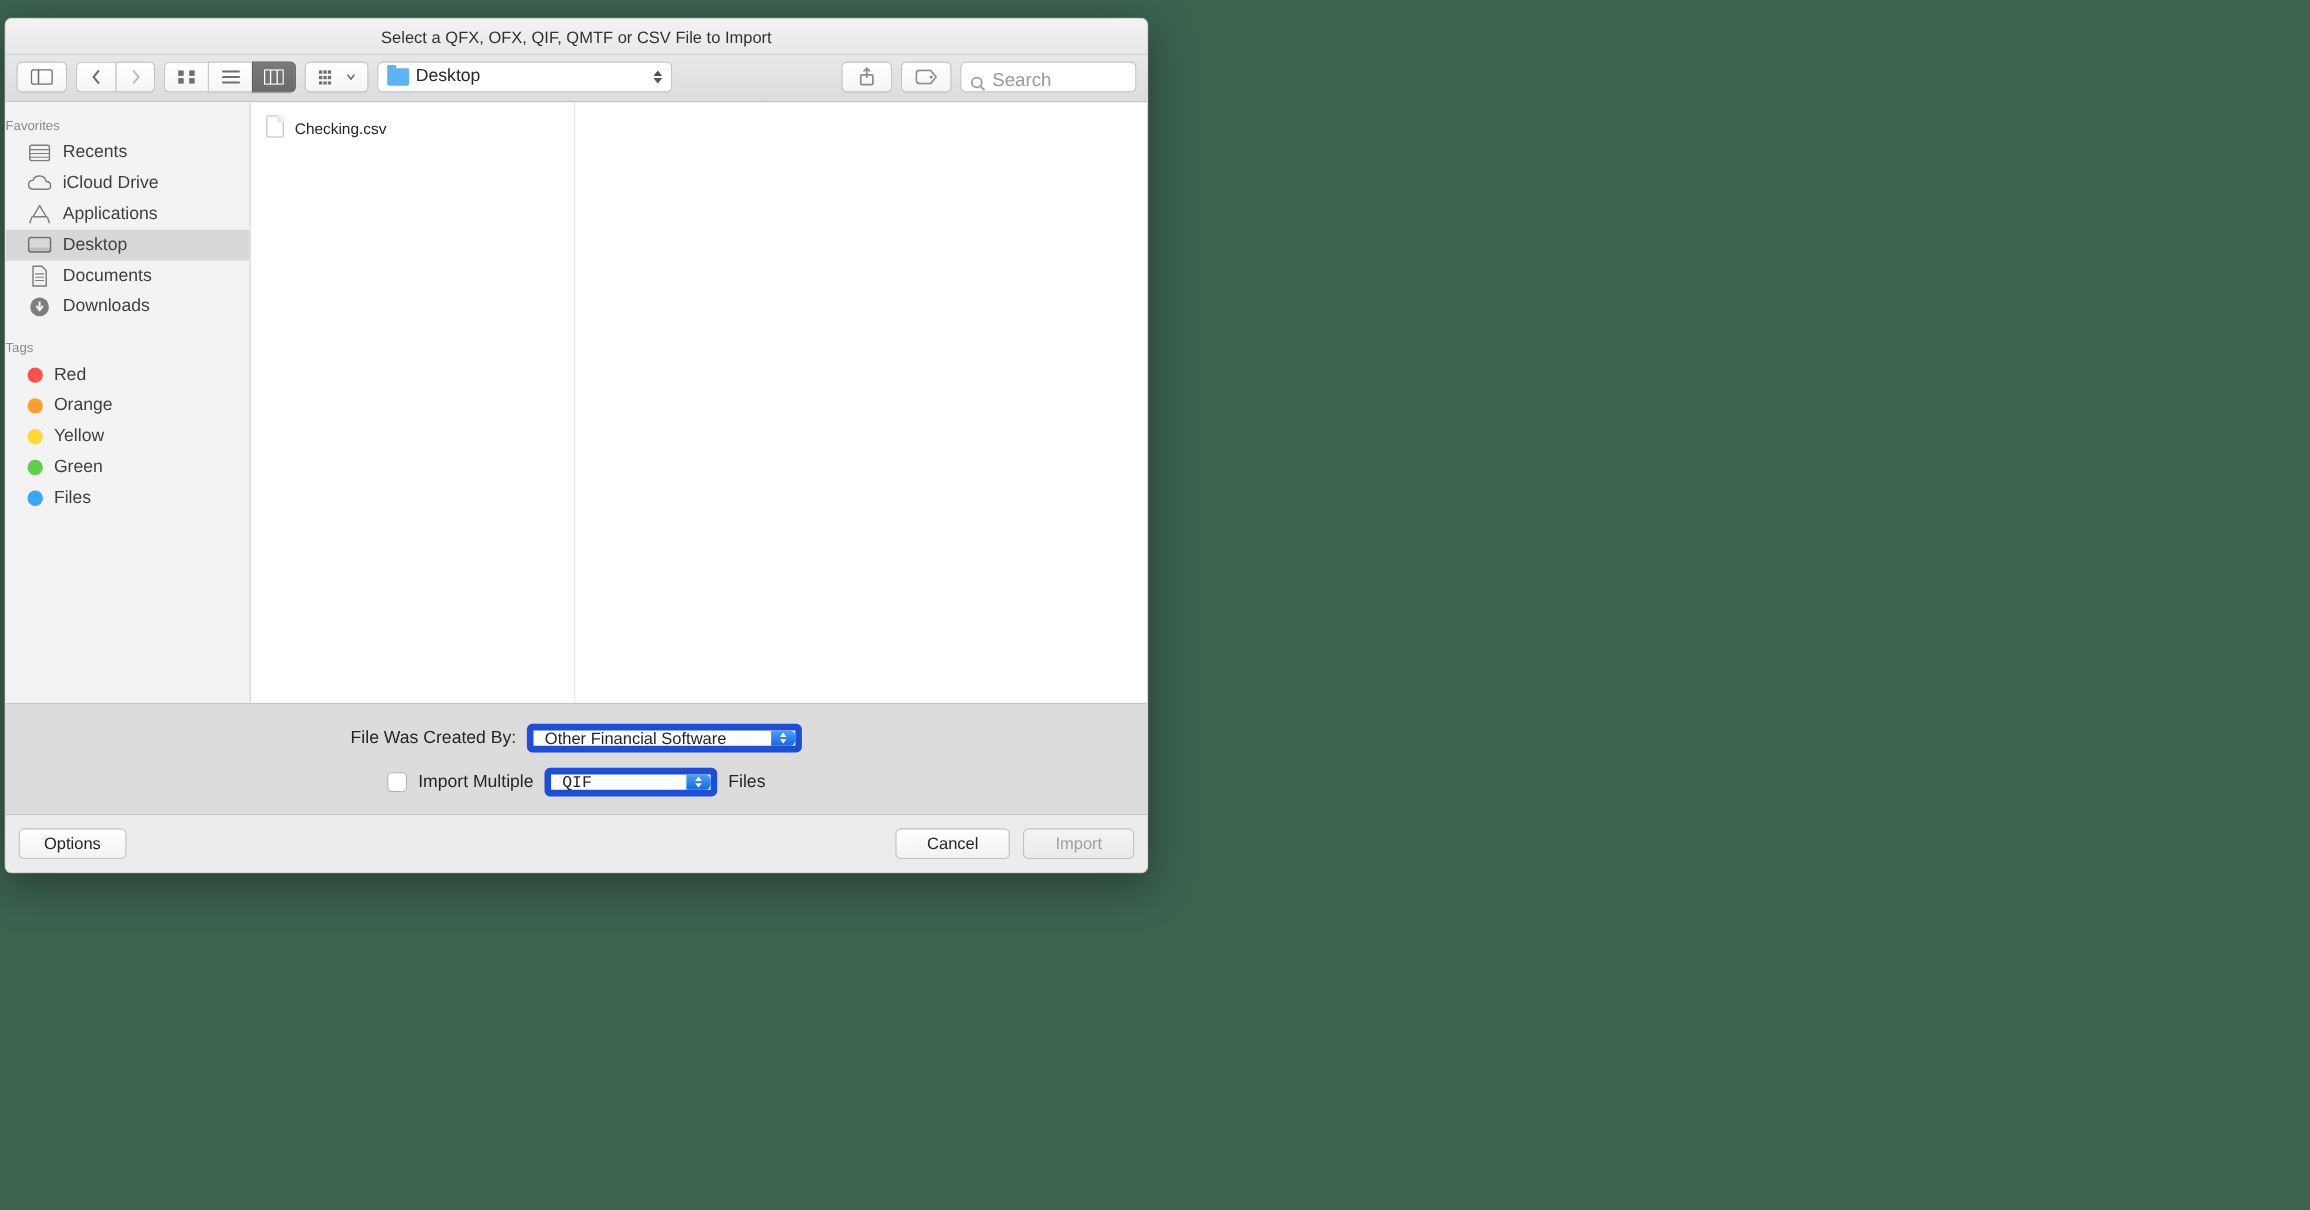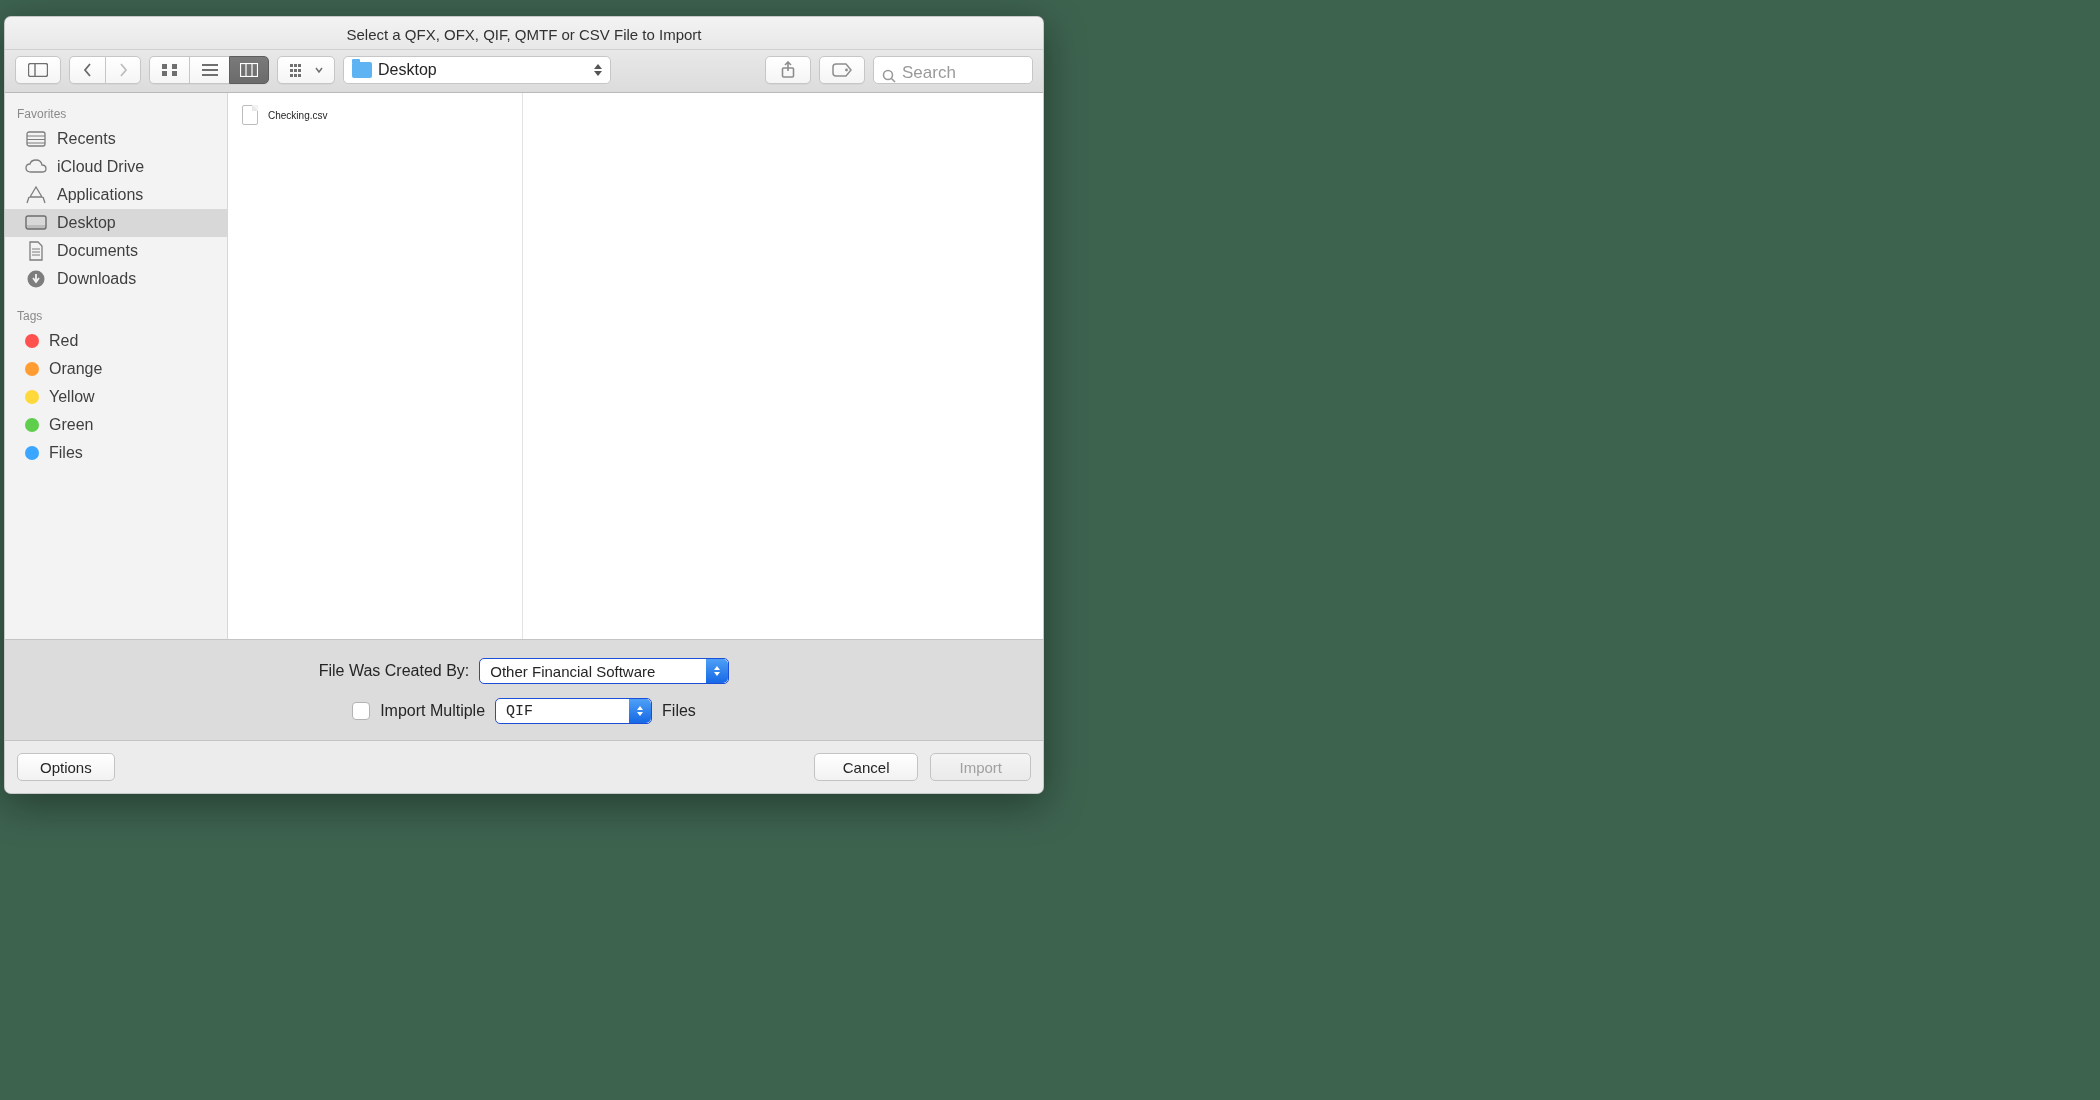--- a/index.html
+++ b/index.html
@@ -118,21 +118,21 @@
   .sidebar {
     width: 223px;
     background: #f3f3f3;
     border-right: 1px solid #d7d7d7;
     padding-top: 8px;
     overflow: hidden;
   }
   .section-header {
     font-size: 12px;
     color: #8a8a8a;
-    padding: 6px 12px 4px;
+    padding: 6px 0 4px;
   }
   .side-item {
     display: flex;
     align-items: center;
     gap: 10px;
     padding: 5px 12px 5px 20px;
     font-size: 16px;
     color: #3f3f3f;
     cursor: default;
   }
@@ -140,23 +140,23 @@
   .side-item.selected { background: #d8d8d8; }
   .tag-row { display:flex; align-items:center; gap:10px; padding:5px 12px 5px 20px; font-size:16px; color:#3f3f3f; }
   .tag-dot { width:14px; height:14px; border-radius:50%; }
 
   .file-col {
     width: 295px;
     border-right: 1px solid #e3e3e3;
     padding-top: 8px;
   }
   .file-row {
-    display:flex; align-items:center; gap:10px;
+    display:flex; align-items:flex-end; gap:10px;
     padding: 4px 14px;
-    font-size: 10px;
+    font-size: 14px;
   }
   .doc-glyph {
     width:16px; height:20px;
     background:#fff; border:1px solid #bcbcbc; border-radius:2px;
     position:relative;
   }
   .doc-glyph::before {
     content:""; position:absolute; top:-1px; right:-1px;
     border-top:6px solid #f3f3f3; border-left:6px solid #e8e8e8;
   }
@@ -170,21 +170,21 @@
     display: flex;
     flex-direction: column;
     align-items: center;
     gap: 14px;
     border-bottom: 1px solid #c4c4c4;
   }
   .opt-row { display:flex; align-items:center; gap:10px; font-size:16px; }
   .combo {
     height: 26px;
     background: #ffffff;
-    border: 1px solid #1d4ed8;
+    border: 6px solid #1d4ed8;
     border-radius: 5px;
     display:flex; align-items:center;
     position:relative;
     padding: 0 28px 0 10px;
     font-size: 15px;
   }
   .combo .cap {
     position:absolute; right:0; top:0; bottom:0;
     width:22px;
     background: linear-gradient(#4ea0f6,#1668e6);

